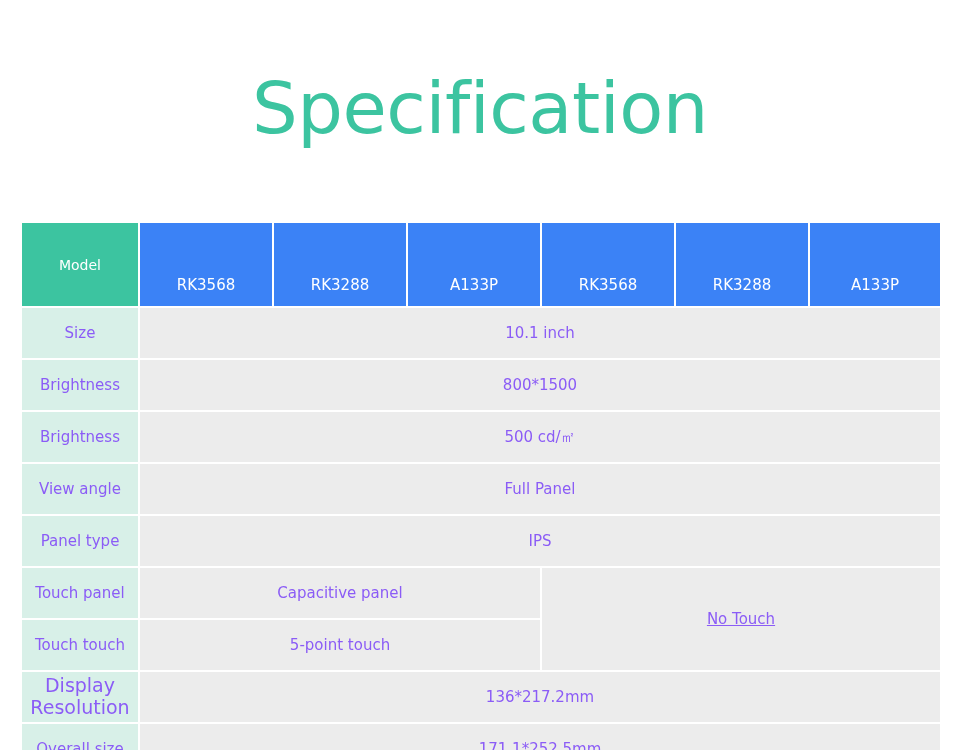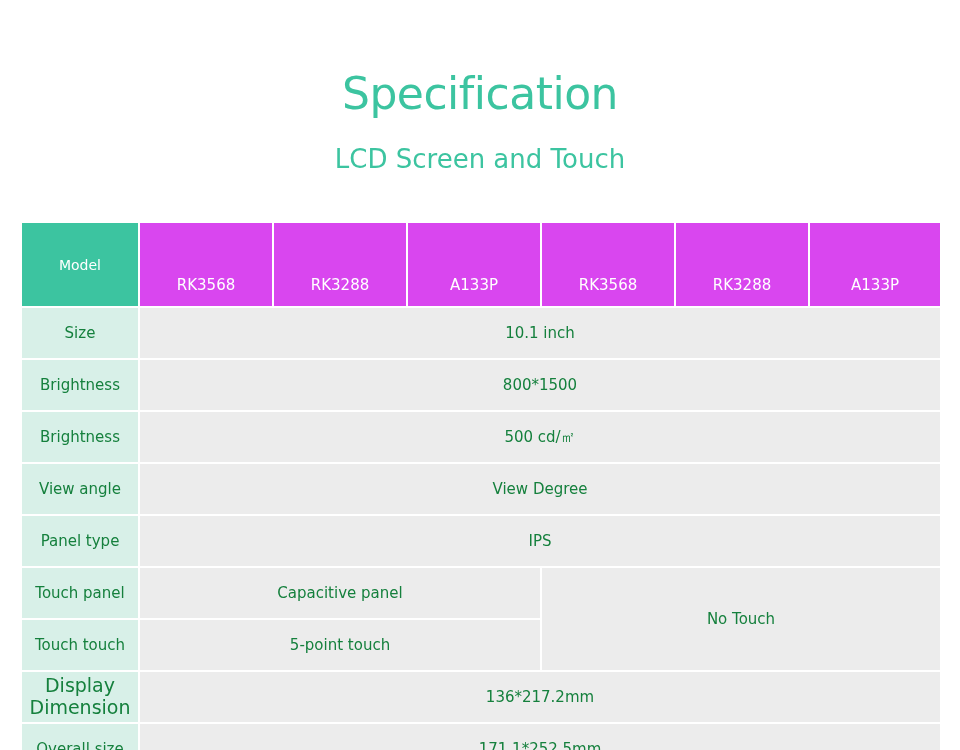--- a/index.html
+++ b/index.html
@@ -15,21 +15,21 @@
     overflow: hidden;
   }
   .page {
     position: relative;
     width: 960px;
     height: 750px;
   }
   .title {
     text-align: center;
     color: #3cc4a0;
-    font-size: 44px;
+    font-size: 72px;
     font-weight: normal;
     letter-spacing: -0.5px;
     margin: 0;
     padding-top: 72px;
     line-height: 1.0;
     font-family: "DejaVu Sans", "Liberation Sans", sans-serif;
   }
   .subtitle {
     text-align: center;
     color: #3cc4a0;
@@ -48,26 +48,26 @@
   table.spec {
     border-collapse: collapse;
     width: 920px;
     table-layout: fixed;
   }
   table.spec td {
     border: 2px solid #ffffff;
     text-align: center;
     vertical-align: middle;
     font-size: 15px;
-    color: #15803d;
+    color: #8b5cf6;
     font-weight: normal;
   }
   
   tr.header-row td {
-    background: #d946ef;
+    background: #3b82f6;
     color: #ffffff;
     height: 70px;
   }
   tr.header-row td.model-label {
     font-size: 14px;
     background: #3cc4a0;
   }
   tr.header-row td.chip {
     font-size: 15px;
     vertical-align: bottom;
@@ -86,29 +86,29 @@
     font-size: 19px;
   }
   
   td.value {
     background: #ececec;
     height: 48px;
     font-size: 15px;
   }
   td.value.tall {
     height: 96px;
+    text-decoration: underline;
   }
 </style>
 </head>
 <body>
 
 <div class="page">
 
   <h1 class="title">Specification</h1>
-  <h2 class="subtitle">LCD Screen and Touch</h2>
 
   <div class="table-wrap">
     <table class="spec">
       <colgroup>
         <col style="width:118px">
         <col style="width:134px">
         <col style="width:134px">
         <col style="width:134px">
         <col style="width:134px">
         <col style="width:134px">
@@ -135,21 +135,21 @@
           <td class="value" colspan="6">800*1500</td>
         </tr>
 
         <tr>
           <td class="rowlabel">Brightness</td>
           <td class="value" colspan="6">500 cd/㎡</td>
         </tr>
 
         <tr>
           <td class="rowlabel">View angle</td>
-          <td class="value" colspan="6">View Degree</td>
+          <td class="value" colspan="6">Full Panel</td>
         </tr>
 
         <tr>
           <td class="rowlabel">Panel type</td>
           <td class="value" colspan="6">IPS</td>
         </tr>
 
         <tr>
           <td class="rowlabel">Touch panel</td>
           <td class="value" colspan="3">Capacitive panel</td>
@@ -157,21 +157,21 @@
         </tr>
 
         <tr>
           <td class="rowlabel">Touch touch</td>
           <td class="value" colspan="3">5-point touch</td>
         </tr>
 
         <tr>
           <td class="rowlabel two-line">
             <span>Display</span><br>
-            <span>Dimension</span>
+            <span>Resolution</span>
           </td>
           <td class="value" colspan="6">136*217.2mm</td>
         </tr>
 
         <tr>
           <td class="rowlabel">Overall size</td>
           <td class="value" colspan="6">171.1*252.5mm</td>
         </tr>
       </tbody>
     </table>

